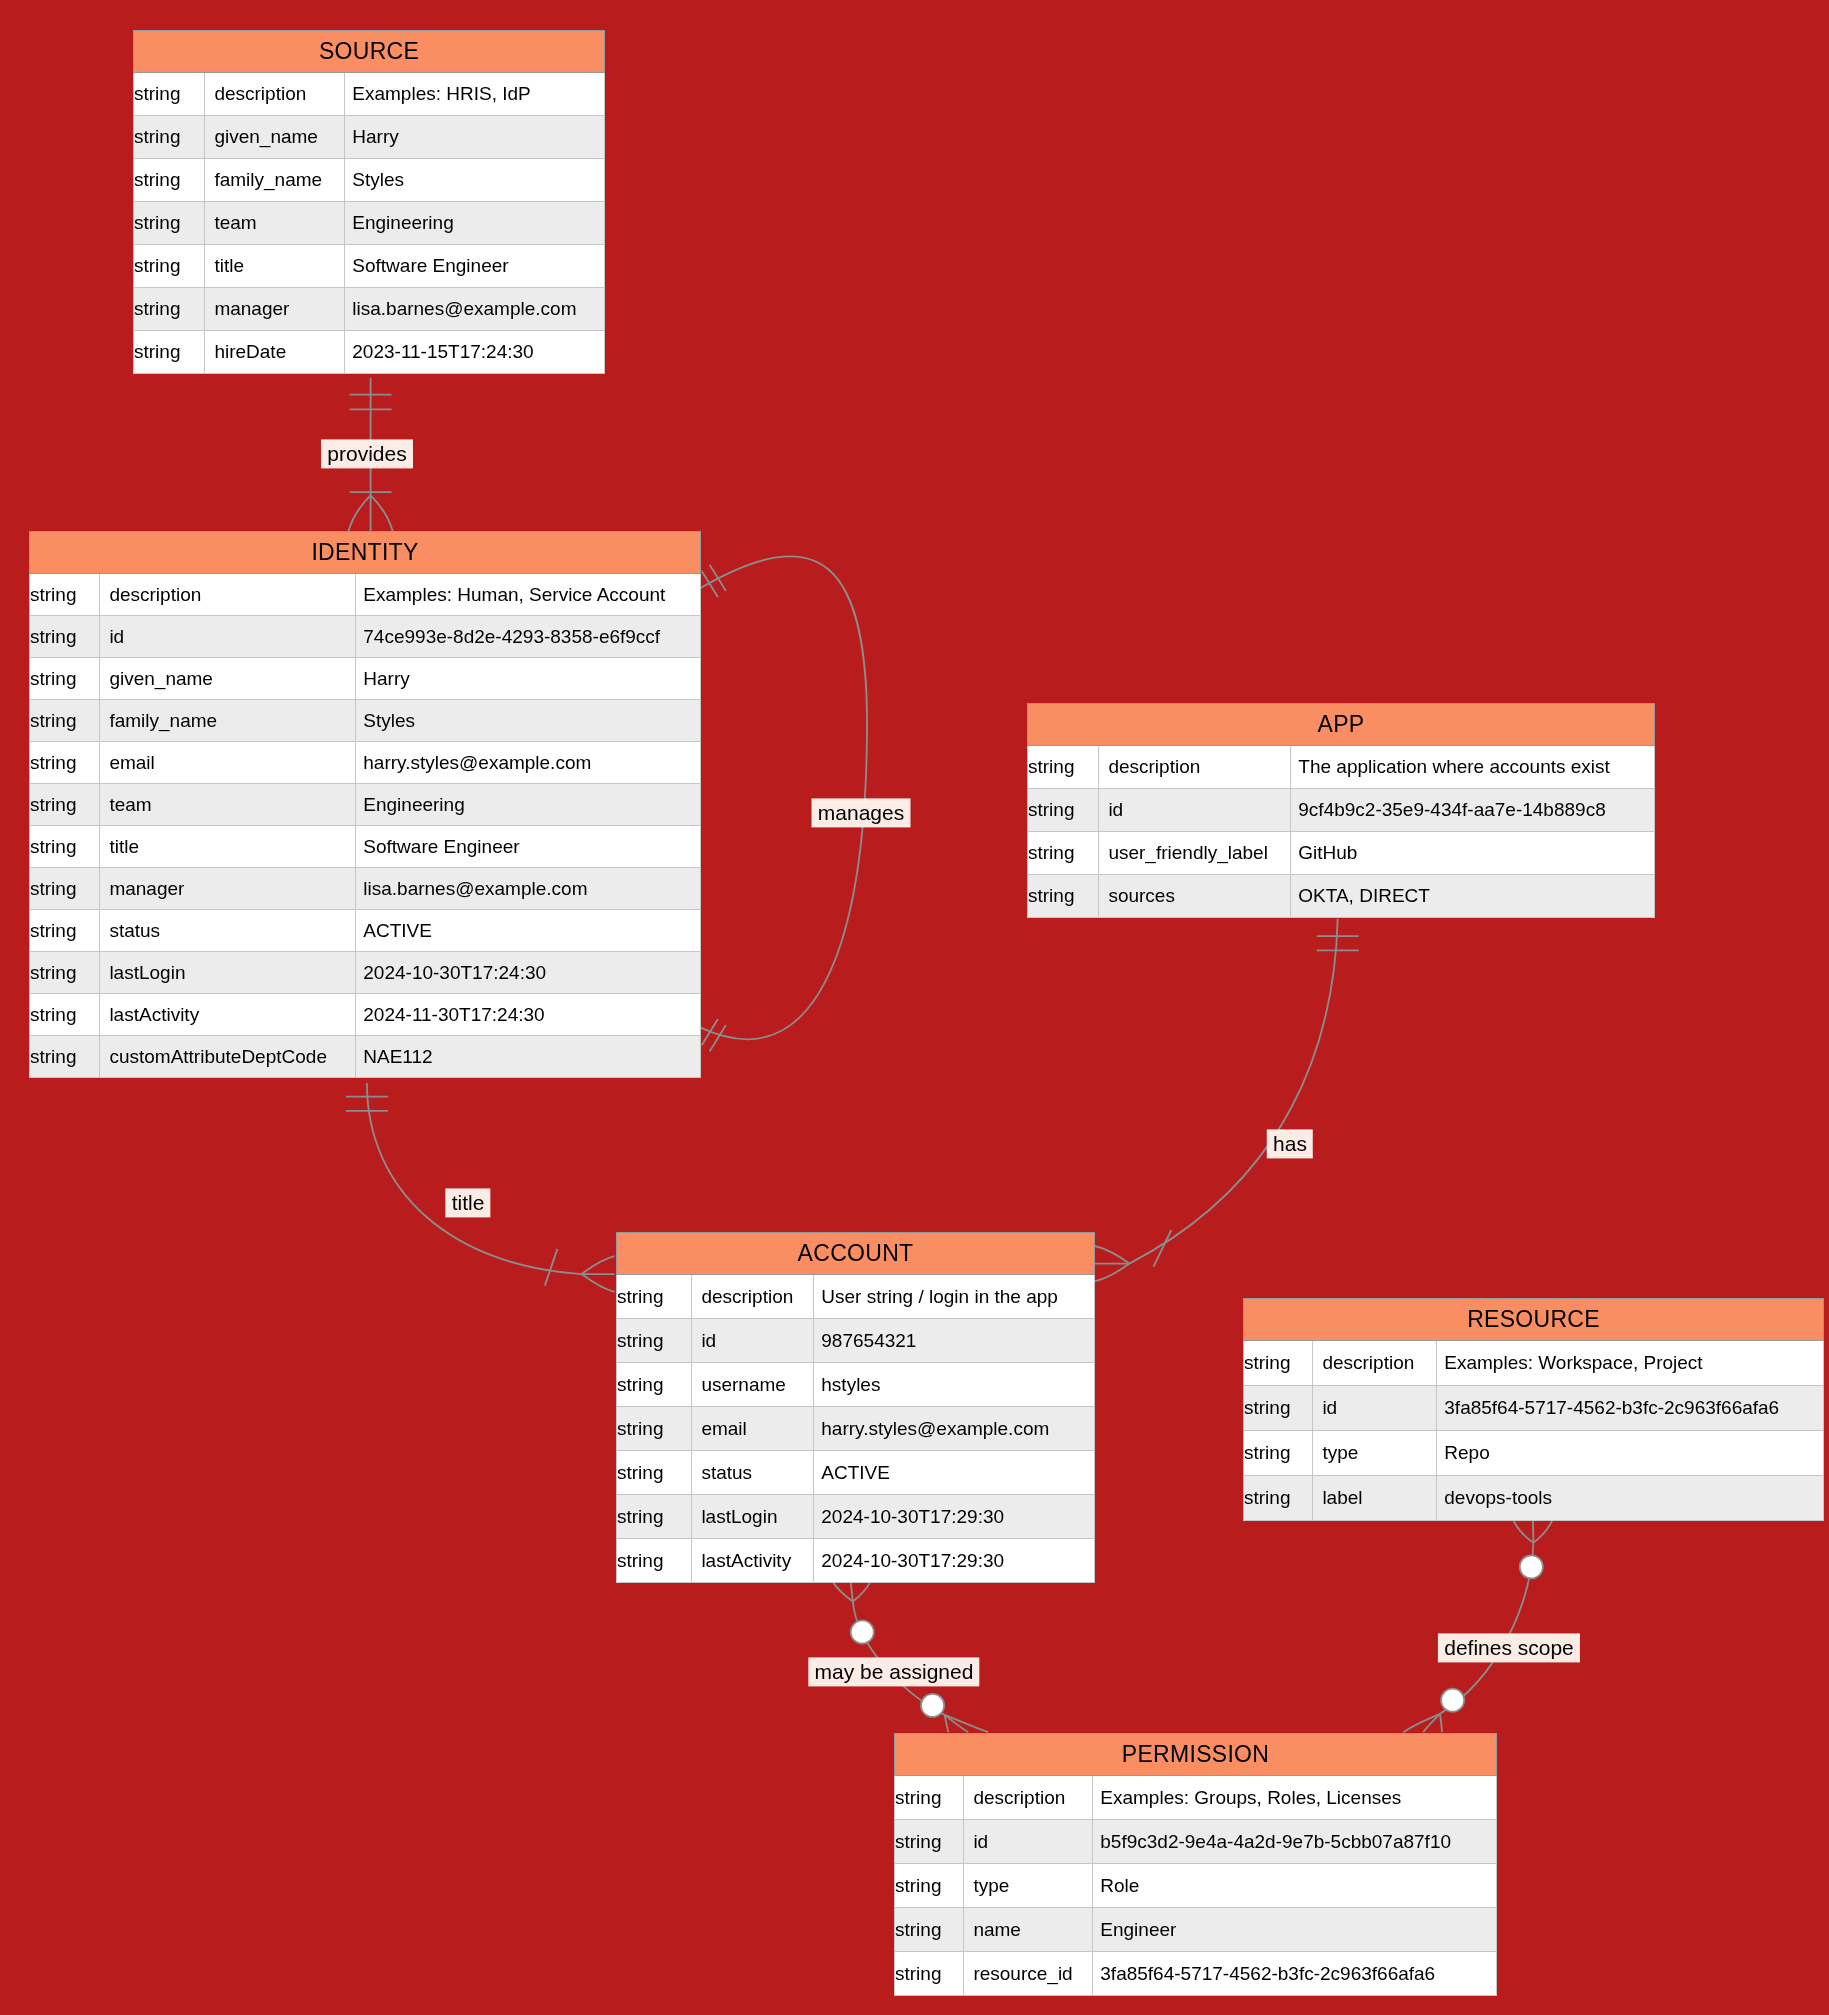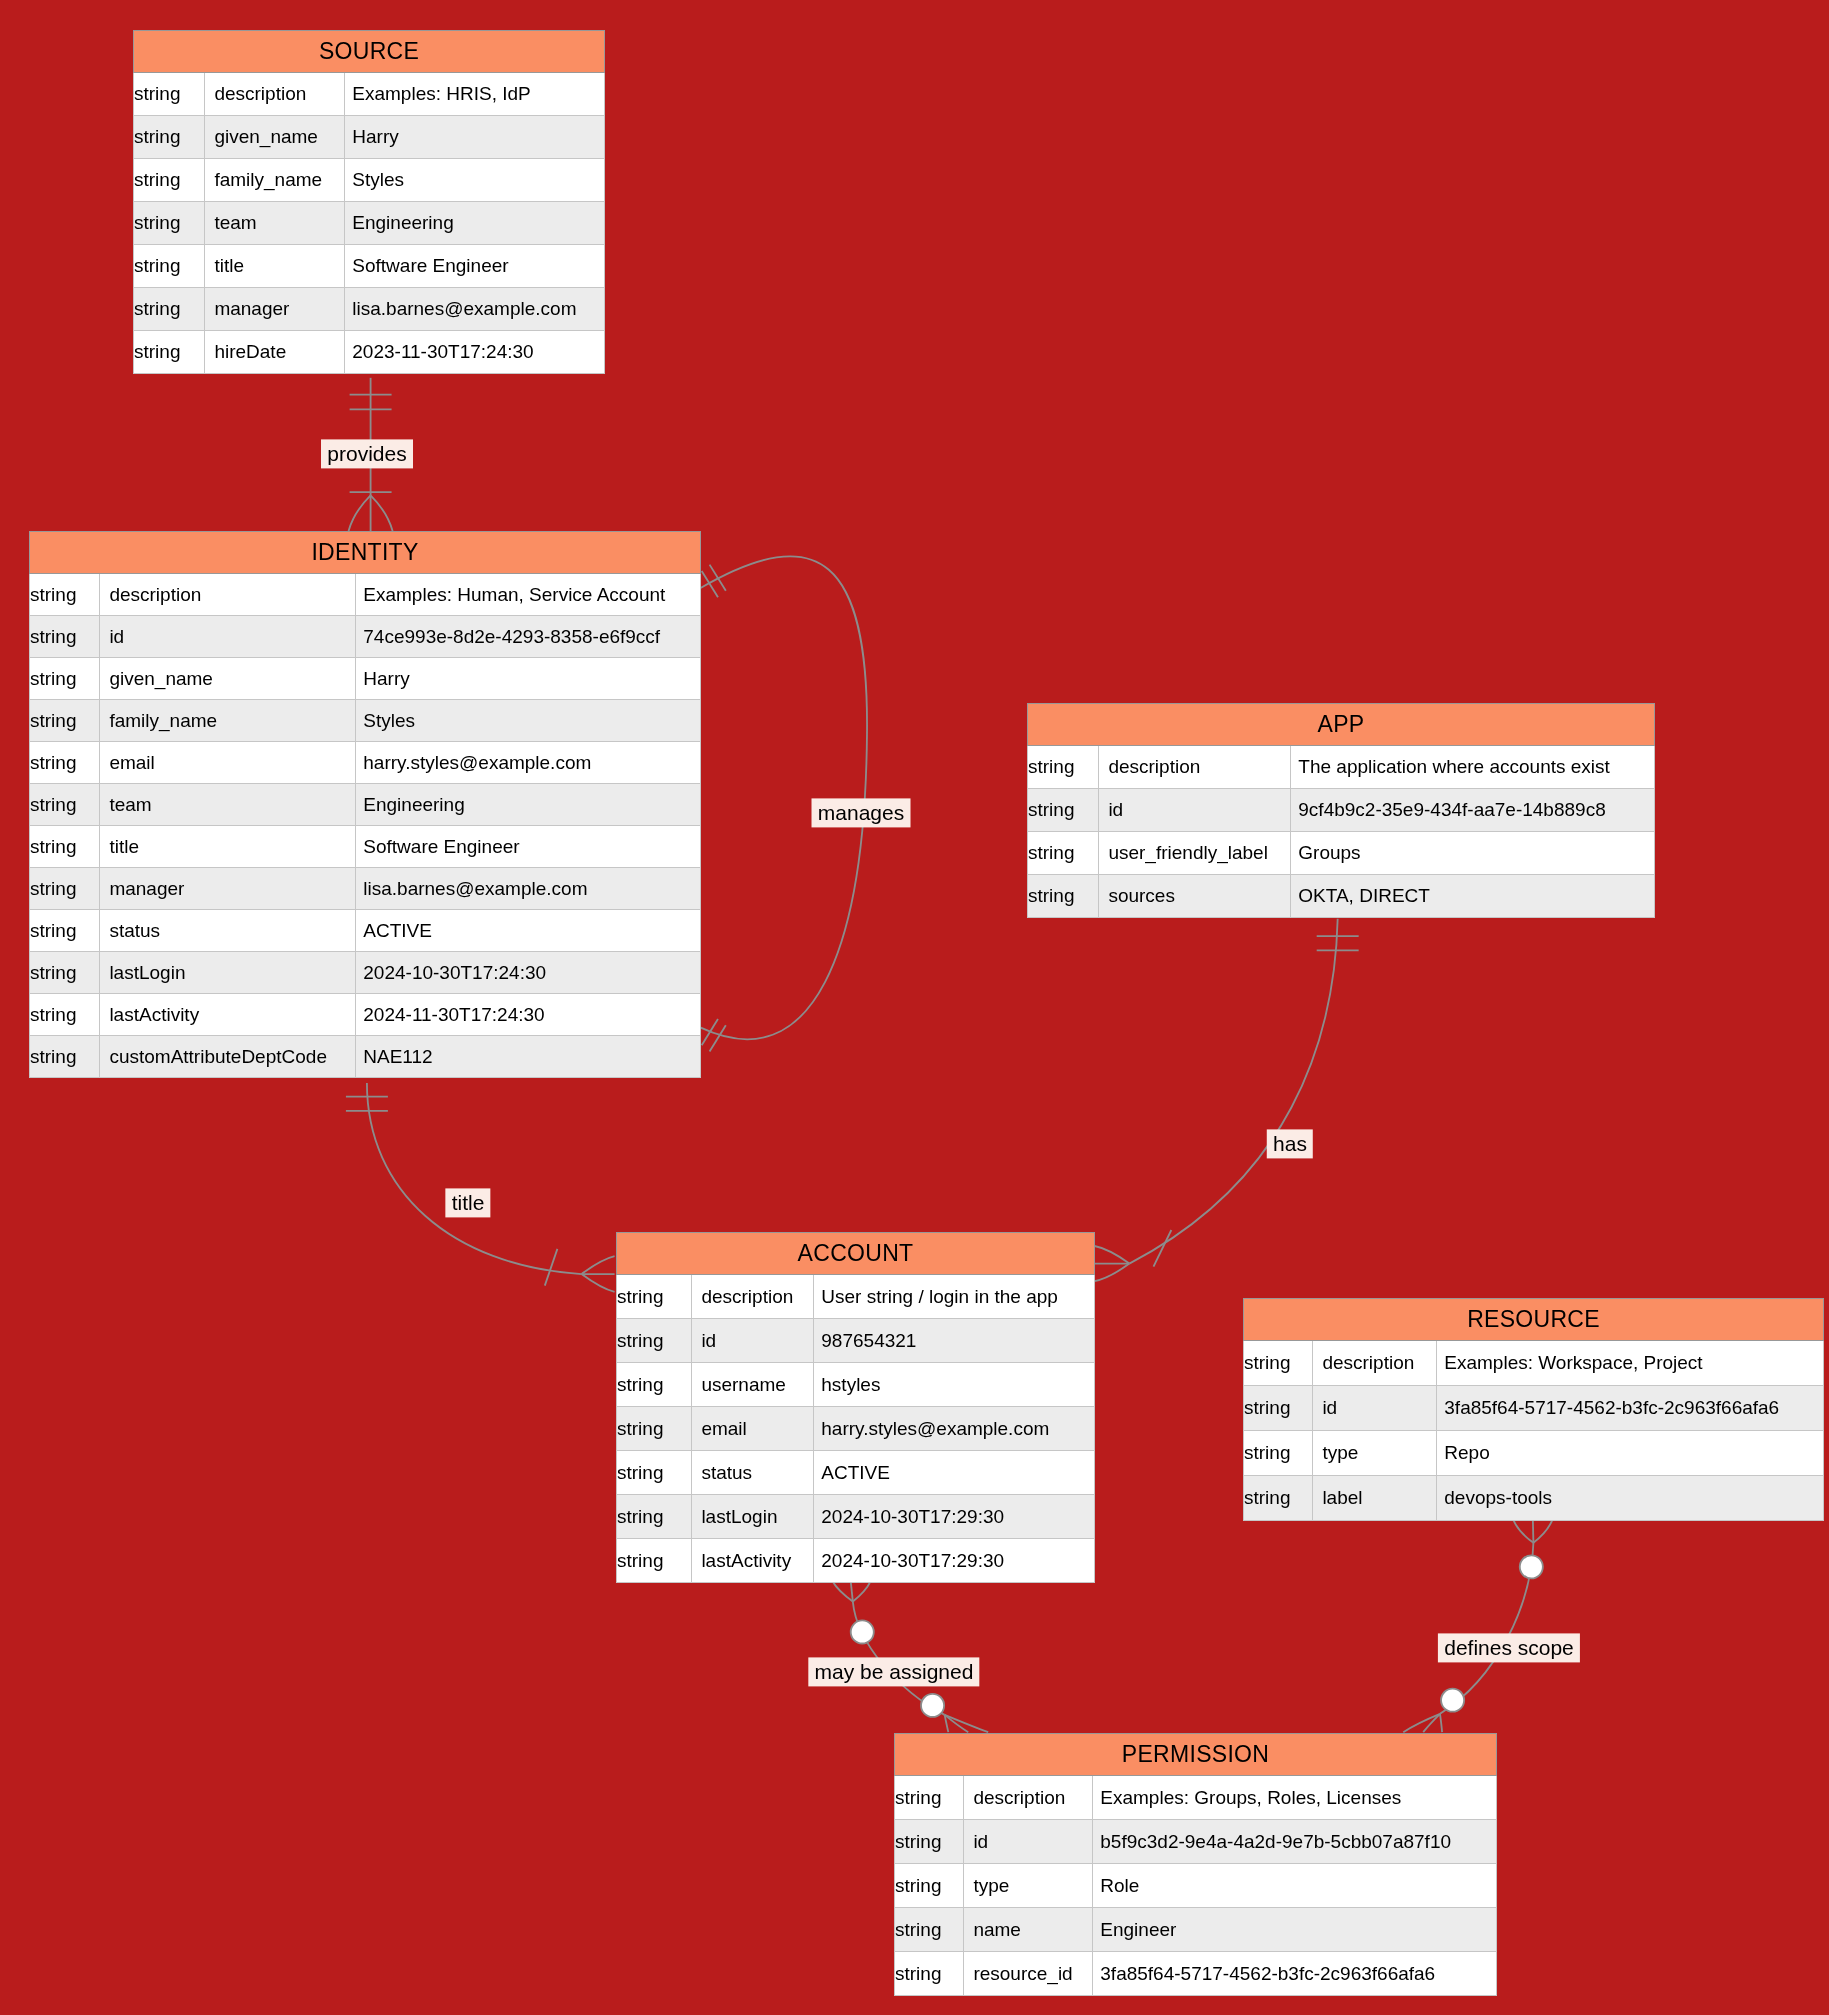--- a/index.html
+++ b/index.html
@@ -132,21 +132,21 @@
           <td class="c3">Software Engineer</td>
         </tr>
       <tr>
           <td class="c1">string</td>
           <td>manager</td>
           <td class="c3">lisa.barnes@example.com</td>
         </tr>
       <tr>
           <td class="c1">string</td>
           <td>hireDate</td>
-          <td class="c3">2023-11-30T17:24:30</td>
+          <td class="c3">2023-11-15T17:24:30</td>
         </tr>
     </tbody>
   </table>
 
   <table class="entity identity" style="left:29px;top:531px;width:671px;">
     <colgroup>
         <col style="width:70px">
         <col style="width:256px">
         <col style="width:345px">
       </colgroup>
@@ -237,21 +237,21 @@
           <td class="c3">The application where accounts exist</td>
         </tr>
       <tr>
           <td class="c1">string</td>
           <td>id</td>
           <td class="c3">9cf4b9c2-35e9-434f-aa7e-14b889c8</td>
         </tr>
       <tr>
           <td class="c1">string</td>
           <td>user_friendly_label</td>
-          <td class="c3">Groups</td>
+          <td class="c3">GitHub</td>
         </tr>
       <tr>
           <td class="c1">string</td>
           <td>sources</td>
           <td class="c3">OKTA, DIRECT</td>
         </tr>
     </tbody>
   </table>
 
   <table class="entity account" style="left:616px;top:1232px;width:477px;">

